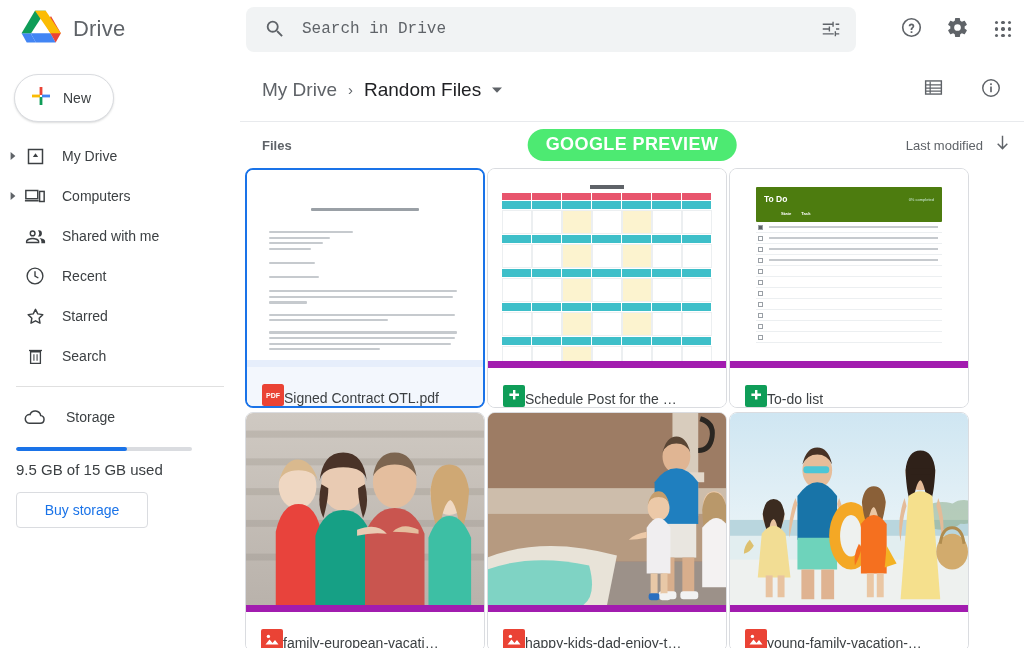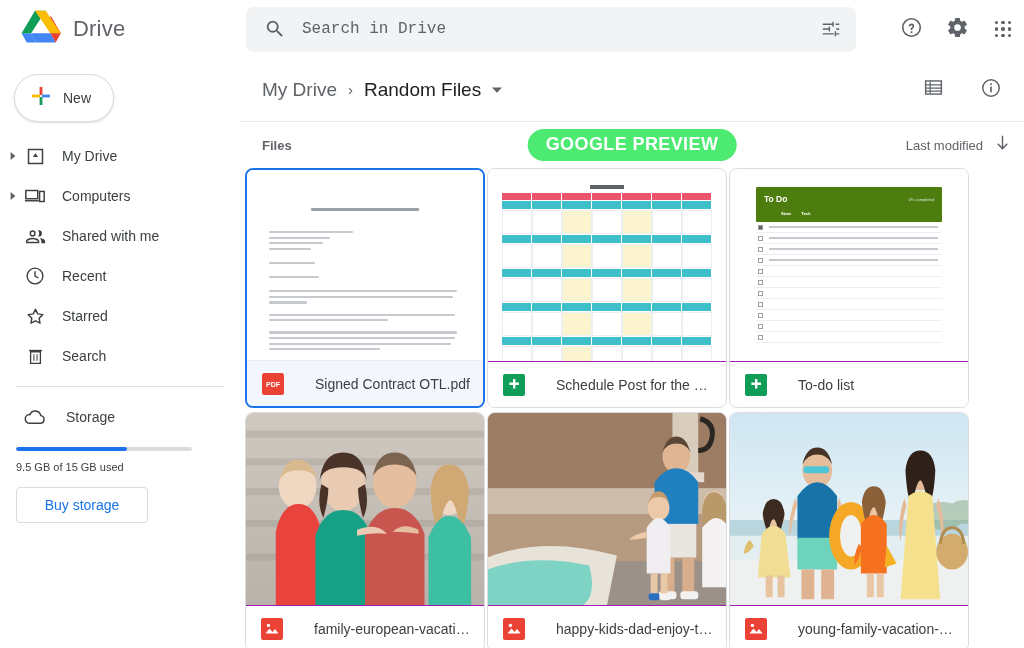--- a/index.html
+++ b/index.html
@@ -83,21 +83,21 @@
 
   .divider { height: 1px; background: #e0e0e0; margin: 10px 16px 10px 16px; }
 
   .storage-row { height: 40px; display: flex; align-items: center; padding-left: 22px; }
   .storage-row .nav-icon { margin-right: 18px; }
   .progress-track {
     margin: 10px 0 0 16px; width: 176px; height: 4px;
     background: #dadce0; border-radius: 2px; overflow: hidden;
   }
   .progress-fill { height: 100%; background: #1a73e8; border-radius: 2px; }
-  .storage-text { margin: 10px 0 0 16px; font-size: 11px; color: #3c4043; }
+  .storage-text { margin: 10px 0 0 16px; font-size: 15px; color: #3c4043; }
   .buy-btn {
     margin: 14px 0 0 16px; width: 132px; height: 36px;
     border: 1px solid #dadce0; border-radius: 4px; background: #fff;
     color: #1a73e8; font-size: 14px; font-family: "Liberation Sans", sans-serif;
     cursor: pointer;
   }
 
   
   .main { flex: 1; display: flex; flex-direction: column; min-width: 0; background: #fff; }
 
@@ -144,23 +144,23 @@
     width: 240px; height: 240px;
     background: #fff;
     border: 1px solid #dadce0; border-radius: 8px;
     display: flex; flex-direction: column; overflow: hidden;
     cursor: pointer;
   }
   .card.selected { border: 2px solid #1a73e8; }
   .thumb { flex: 1; overflow: hidden; position: relative; background: #fff; }
   .card-foot {
     height: 46px; flex: 0 0 46px;
-    display: flex; align-items: center; gap: 31px;
+    display: flex; align-items: flex-end; gap: 0;
     padding-left: 15px; background: #fff;
-    border-top: 1px solid #a21caf;
+    border-top: 7px solid #a21caf;
   }
   .card.selected .card-foot { background: #f3f7fd; border-top-color: #e6eefb; }
   .file-name {
     font-size: 14px; color: #3c4043;
     white-space: nowrap; overflow: hidden; text-overflow: ellipsis;
     max-width: 160px;
   }
   .ftype { width: 22px; height: 22px; flex: 0 0 22px; border-radius: 2px; }
 
   

